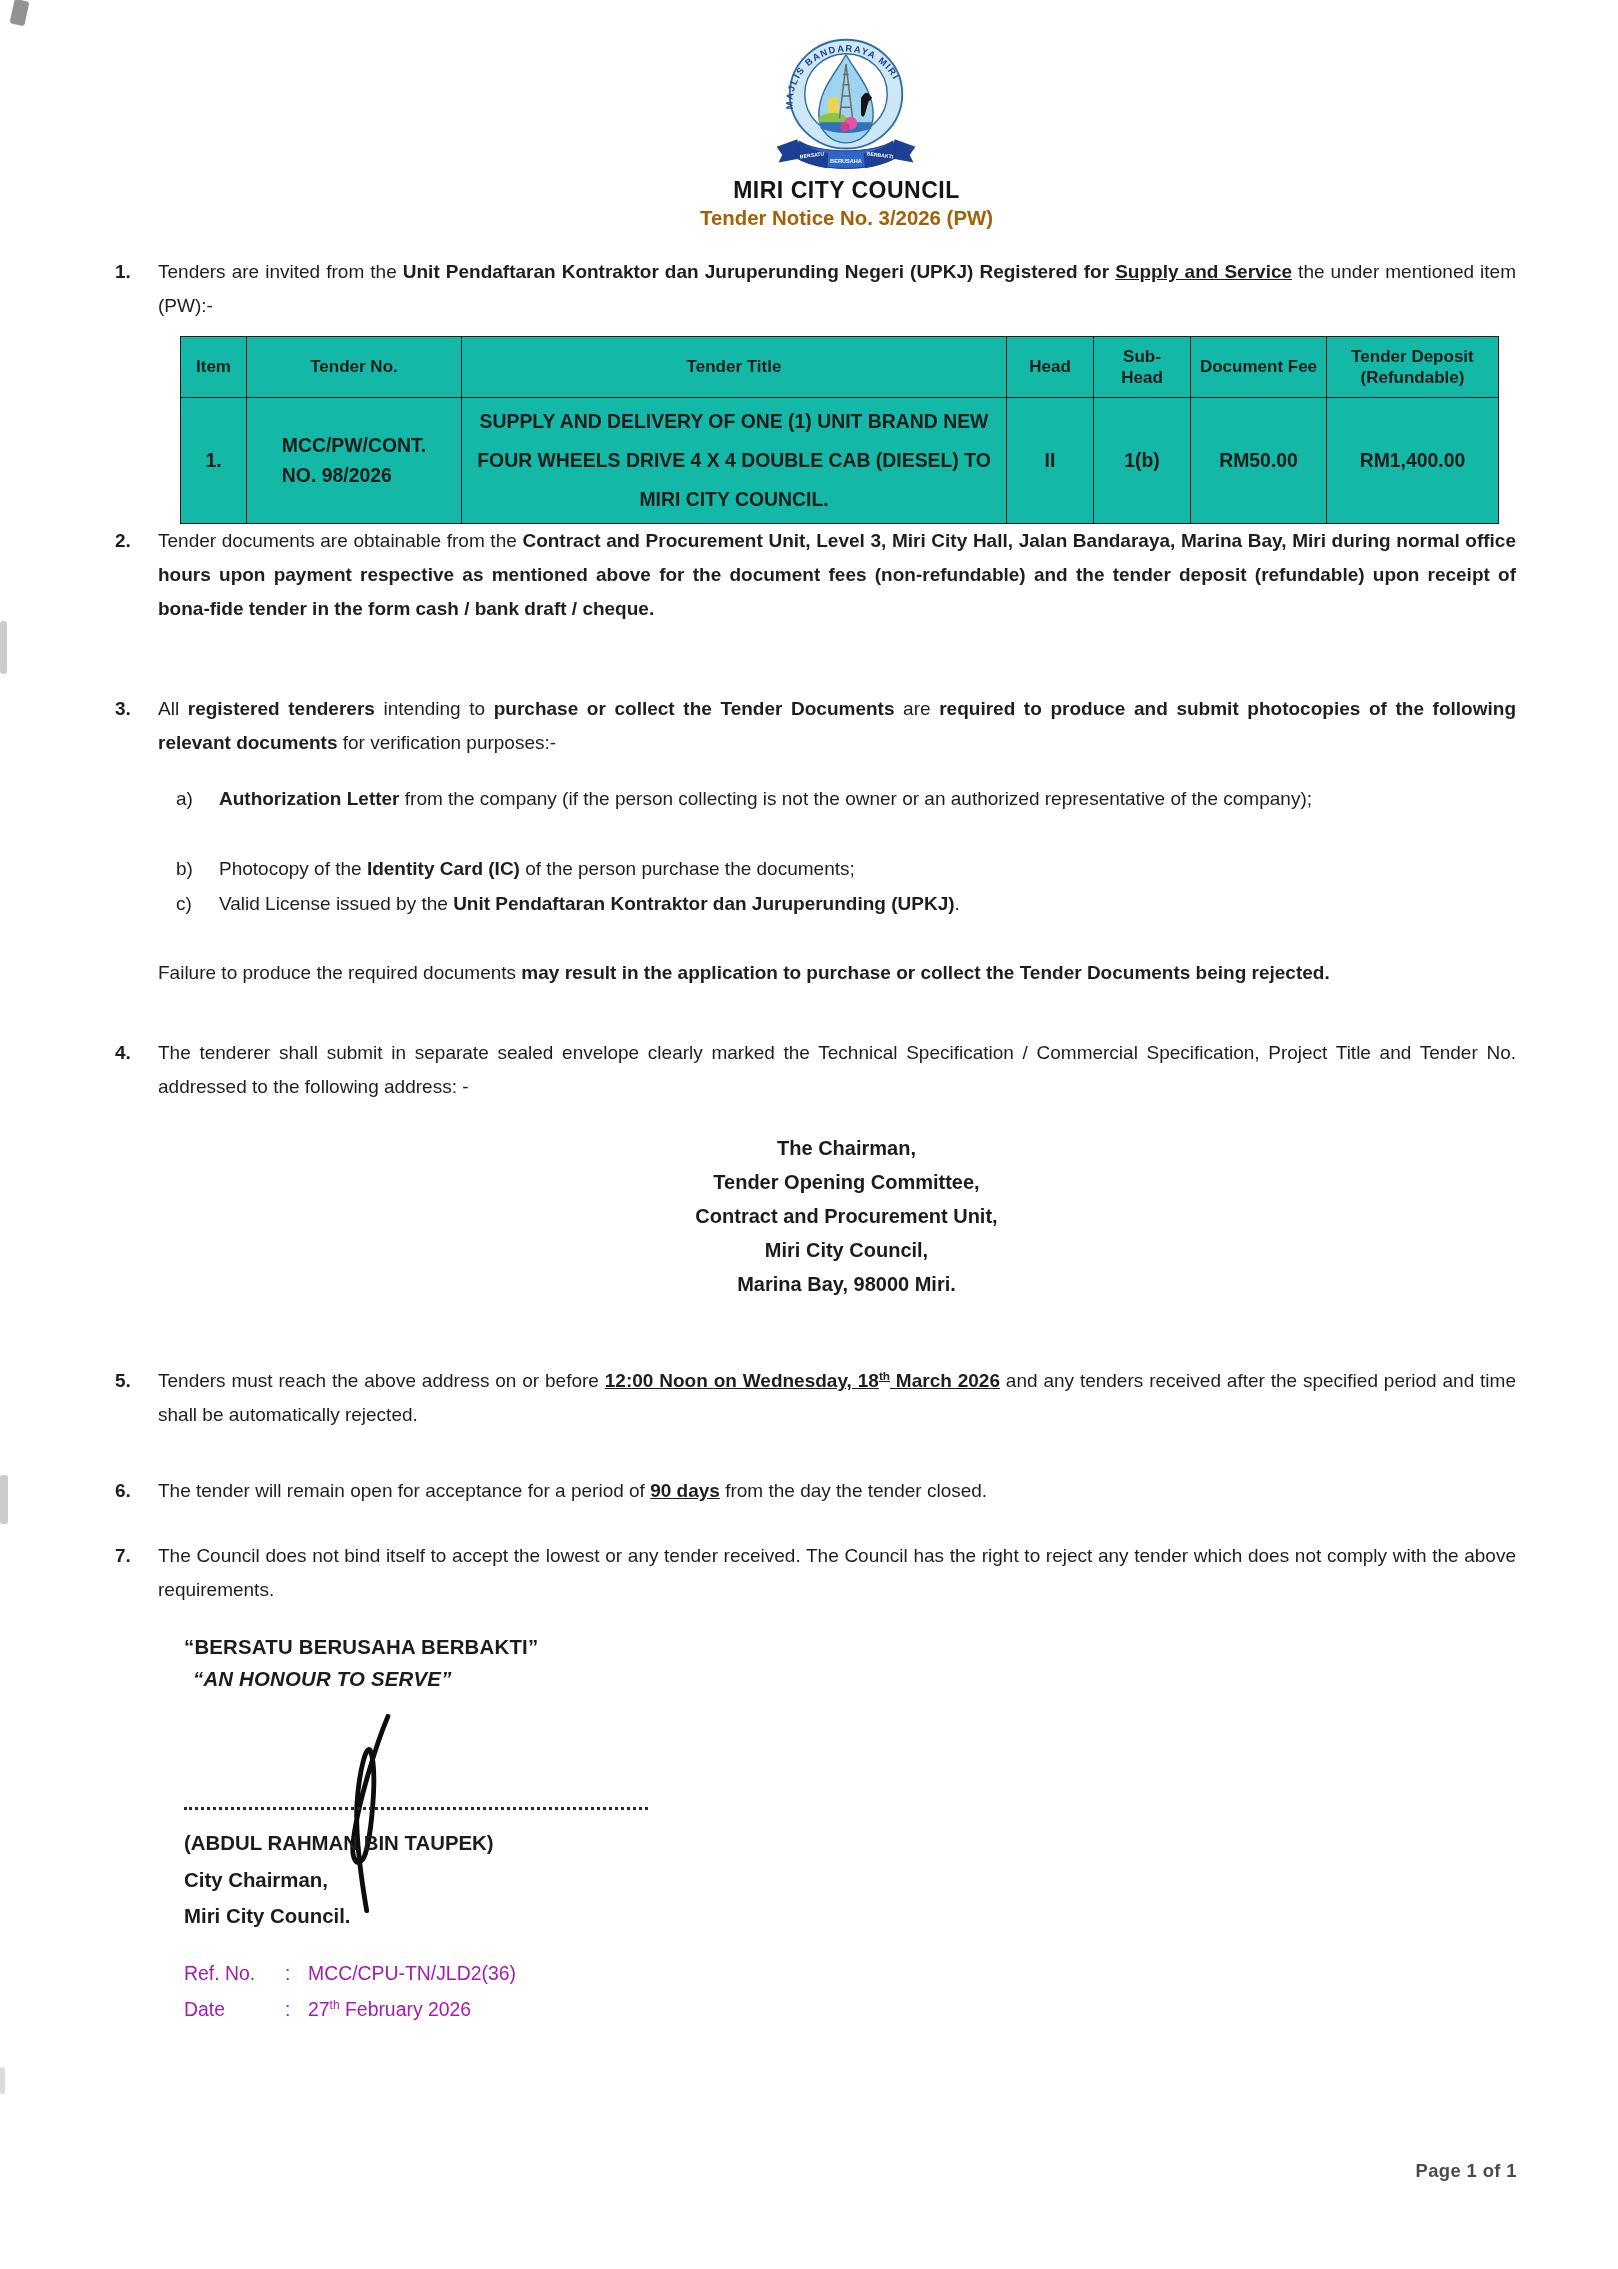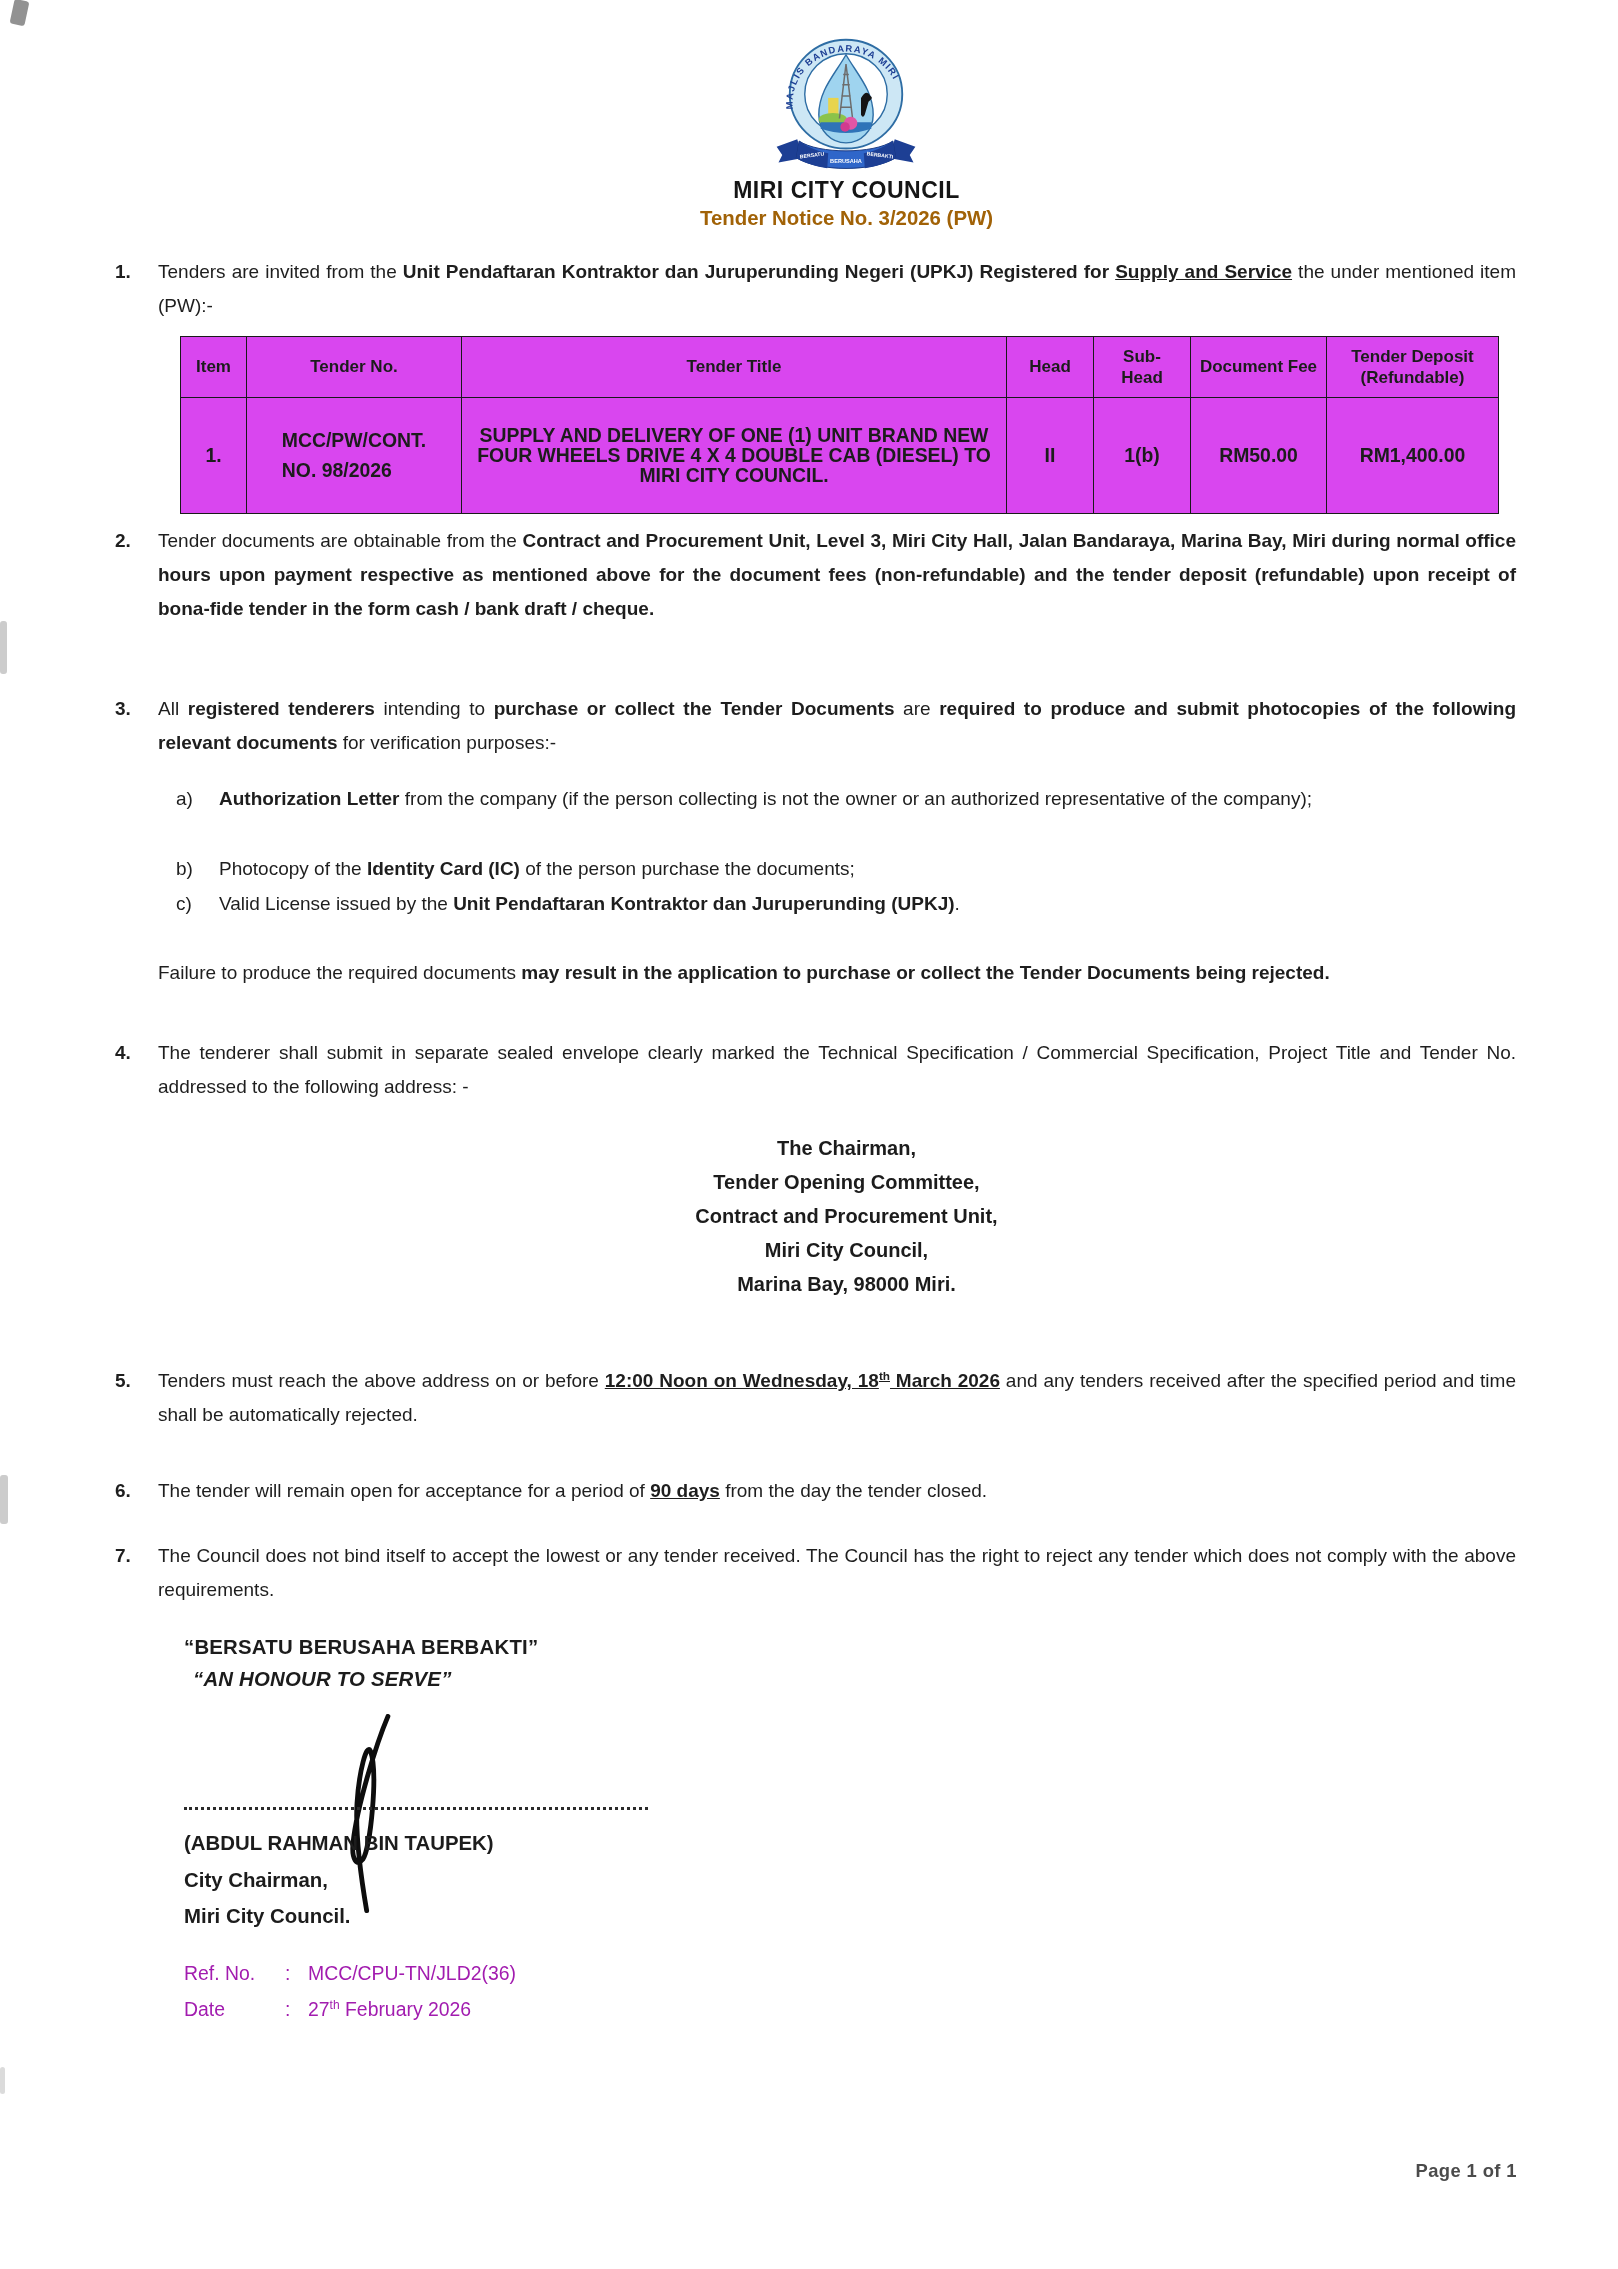--- a/index.html
+++ b/index.html
@@ -12,28 +12,28 @@
   .center-band{left:74px;width:1545px;text-align:center;}
   .org-title{font-size:23px;font-weight:700;letter-spacing:0.5px;color:#151515;}
   .notice-no{font-size:20.4px;font-weight:700;color:#a16207;}
   
   .para{display:flex;font-size:19px;line-height:34px;text-align:justify;color:#1e1e1e;}
   .para .num{flex:0 0 43px;font-weight:700;text-align:left;}
   .para .body{flex:1;}
   .sub .num{font-weight:400;}
   sup{font-size:.62em;line-height:0;}
   
-  table.tender{border-collapse:collapse;table-layout:fixed;background:#d946ef;}
+  table.tender{border-collapse:collapse;table-layout:fixed;background:#14b8a6;}
   table.tender th,table.tender td{border:1.9px solid #1a1a1a;vertical-align:middle;}
   table.tender th{
     font-size:17px;font-weight:700;text-align:center;white-space:pre-line;
     height:56px;padding:1.9px 3.9px;line-height:21.3px;
   }
   table.tender td{font-size:19.4px;font-weight:700;text-align:center;height:107px;padding:3.9px 5.8px;}
-  td.title-cell{text-align:justify;padding:7.8px 13.6px;line-height:20px;}
+  td.title-cell{text-align:justify;padding:7.8px 13.6px;line-height:39px;}
   .tno{display:inline-block;text-align:left;line-height:30px;}
   
   .address{font-size:20px;font-weight:700;line-height:34px;}
   
   .motto{font-size:20.4px;font-weight:700;letter-spacing:0.2px;}
   .motto.it{font-style:italic;}
   
   .dotline{border-bottom:3.9px dotted #2b2b2b;}
   .sig-name{font-size:20.4px;font-weight:700;}
   

